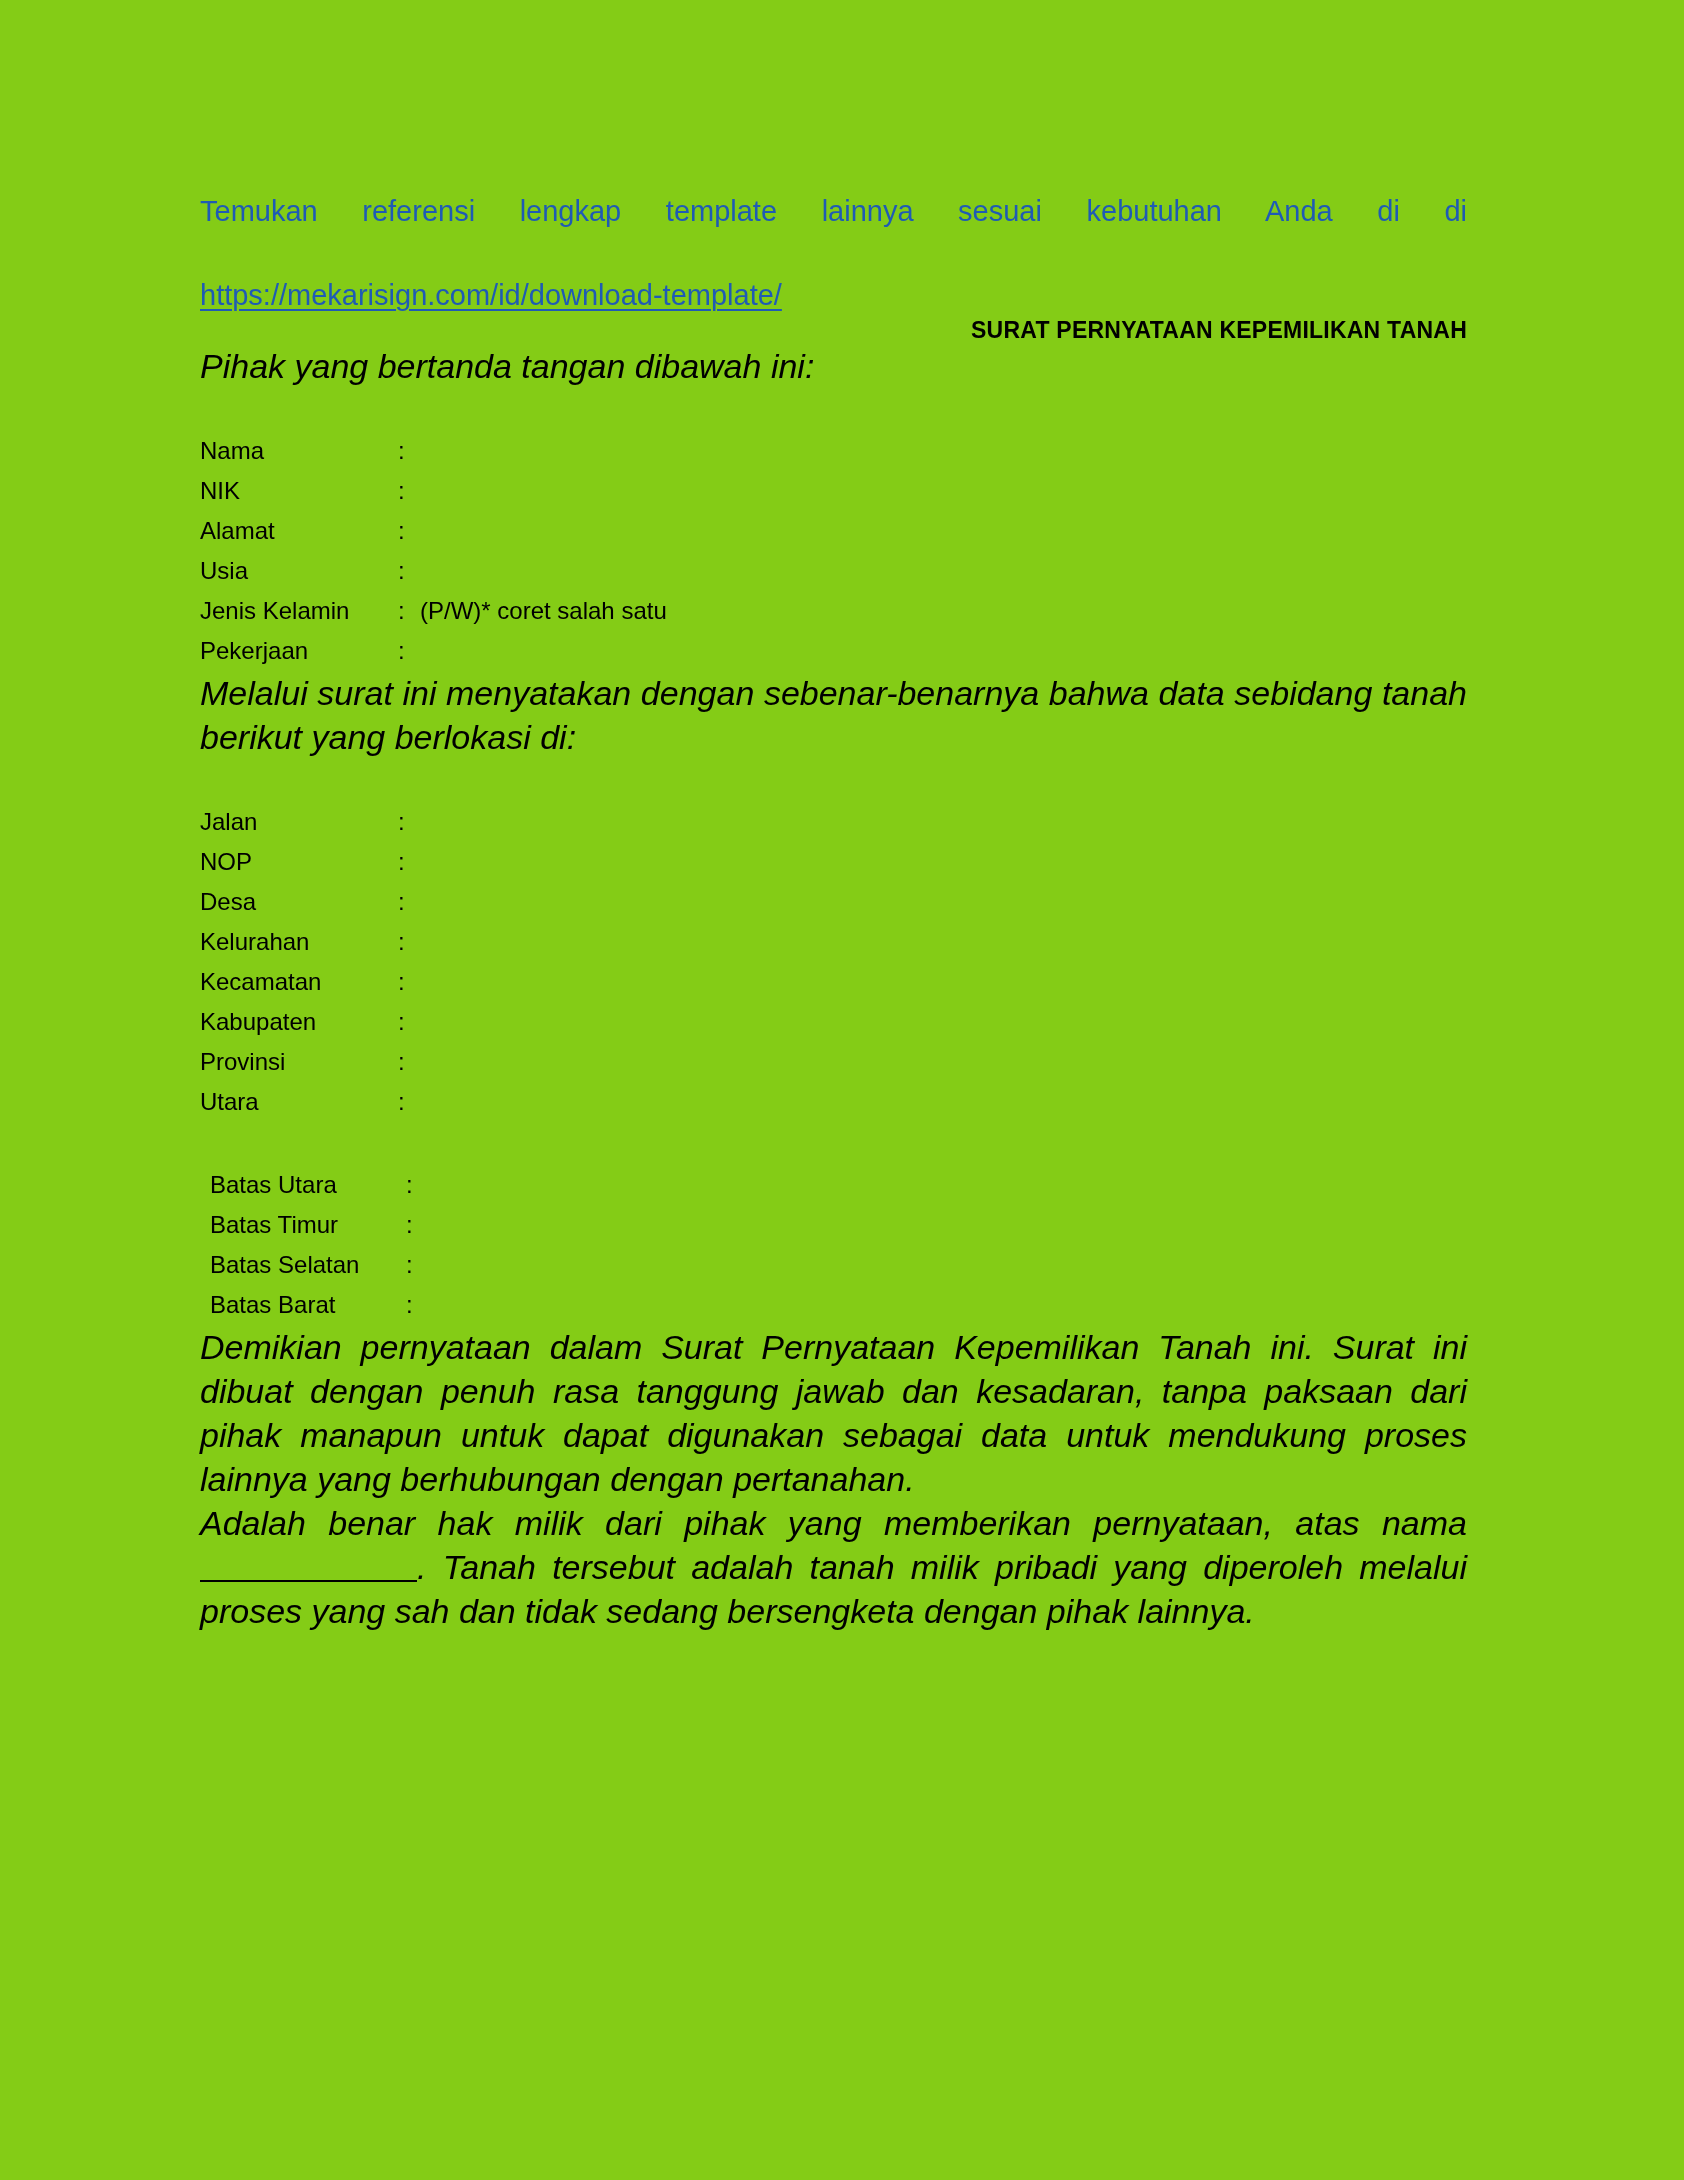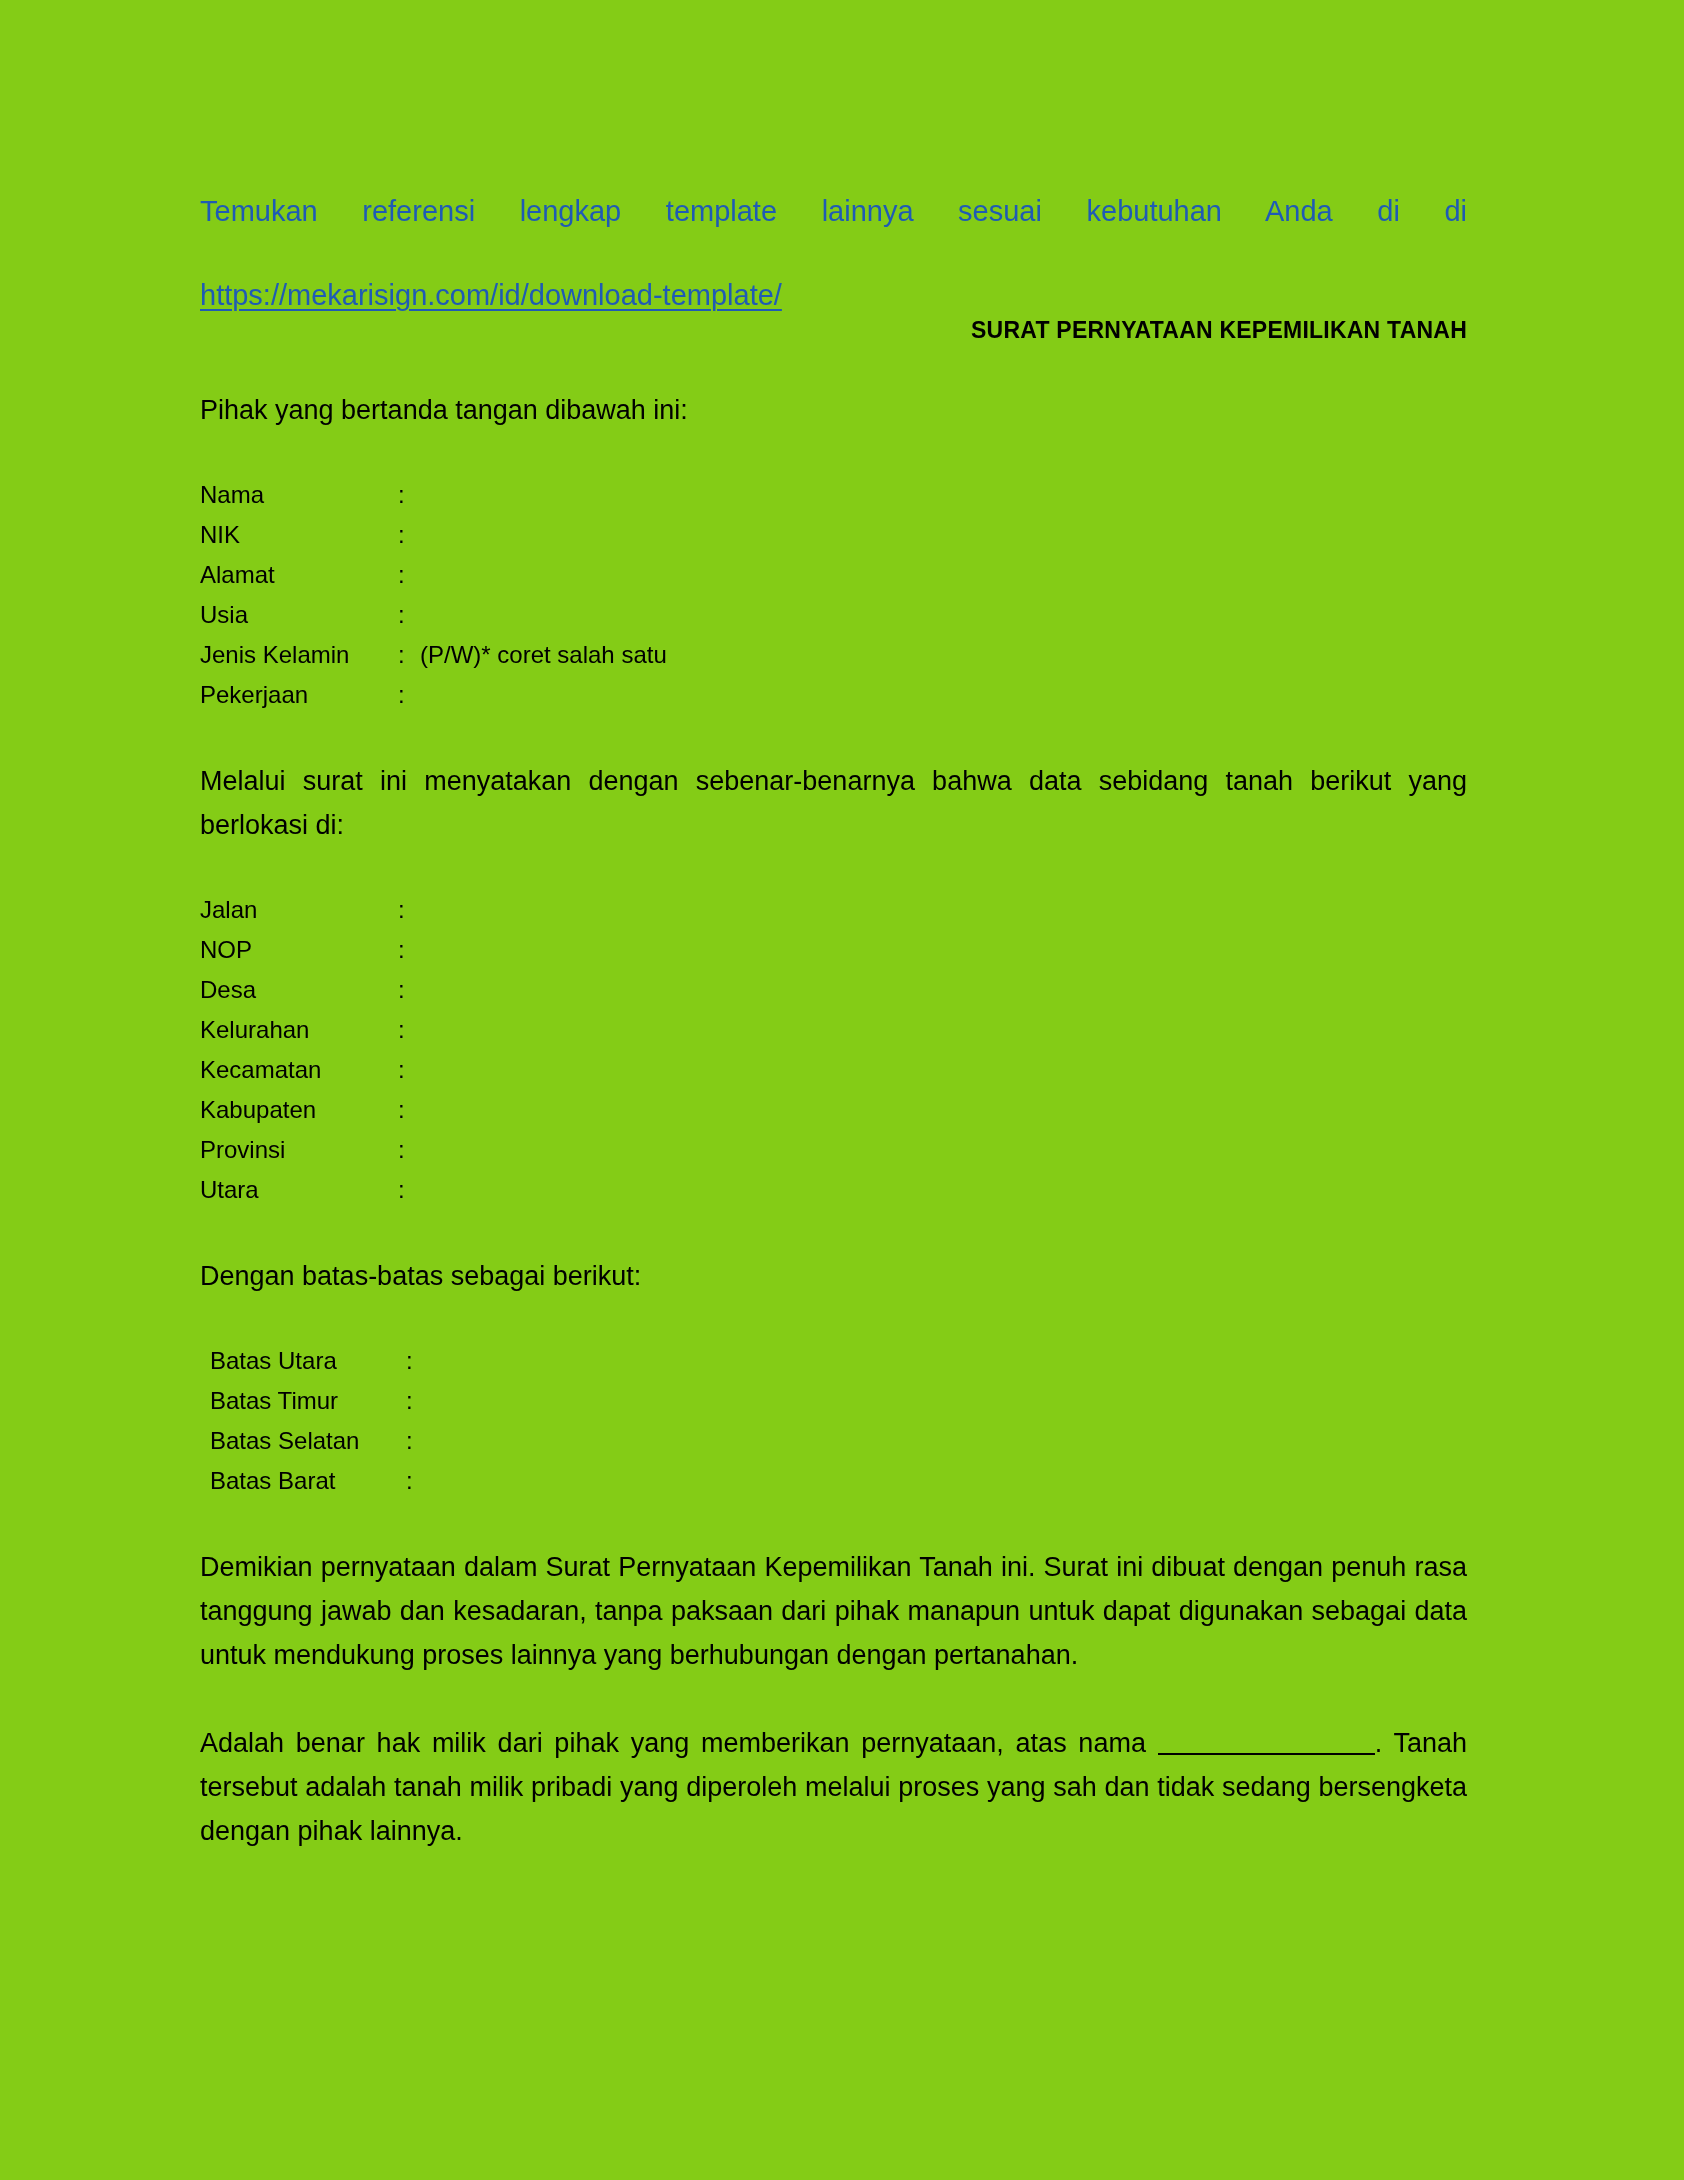--- a/index.html
+++ b/index.html
@@ -53,25 +53,25 @@
   
   .doc-title {
     font-size: 23px;
     font-weight: bold;
     text-align: right;
     letter-spacing: 0.01em;
   }
 
   
   .para {
-    font-size: 27px;
+    font-size: 34px;
     line-height: 44px;
     text-align: justify;
     text-align-last: left;
-    margin-top: 44px;
+    font-style: italic;
   }
   .para.plain {
     text-align: left;
   }
 
   
   .field-list {
     font-size: 24px;
     line-height: 40px;
     margin-top: 43px;
@@ -188,21 +188,20 @@
         <span class="field-colon">:</span>
         <span class="field-value"></span>
       </div>
       <div class="field-row">
         <span class="field-label">Utara</span>
         <span class="field-colon">:</span>
         <span class="field-value"></span>
       </div>
     </div>
 
-    <div class="para plain">Dengan batas-batas sebagai berikut:</div>
 
     <div class="field-list tab-narrow">
       <div class="field-row">
         <span class="field-label">Batas Utara</span>
         <span class="field-colon">:</span>
         <span class="field-value"></span>
       </div>
       <div class="field-row">
         <span class="field-label">Batas Timur</span>
         <span class="field-colon">:</span>

